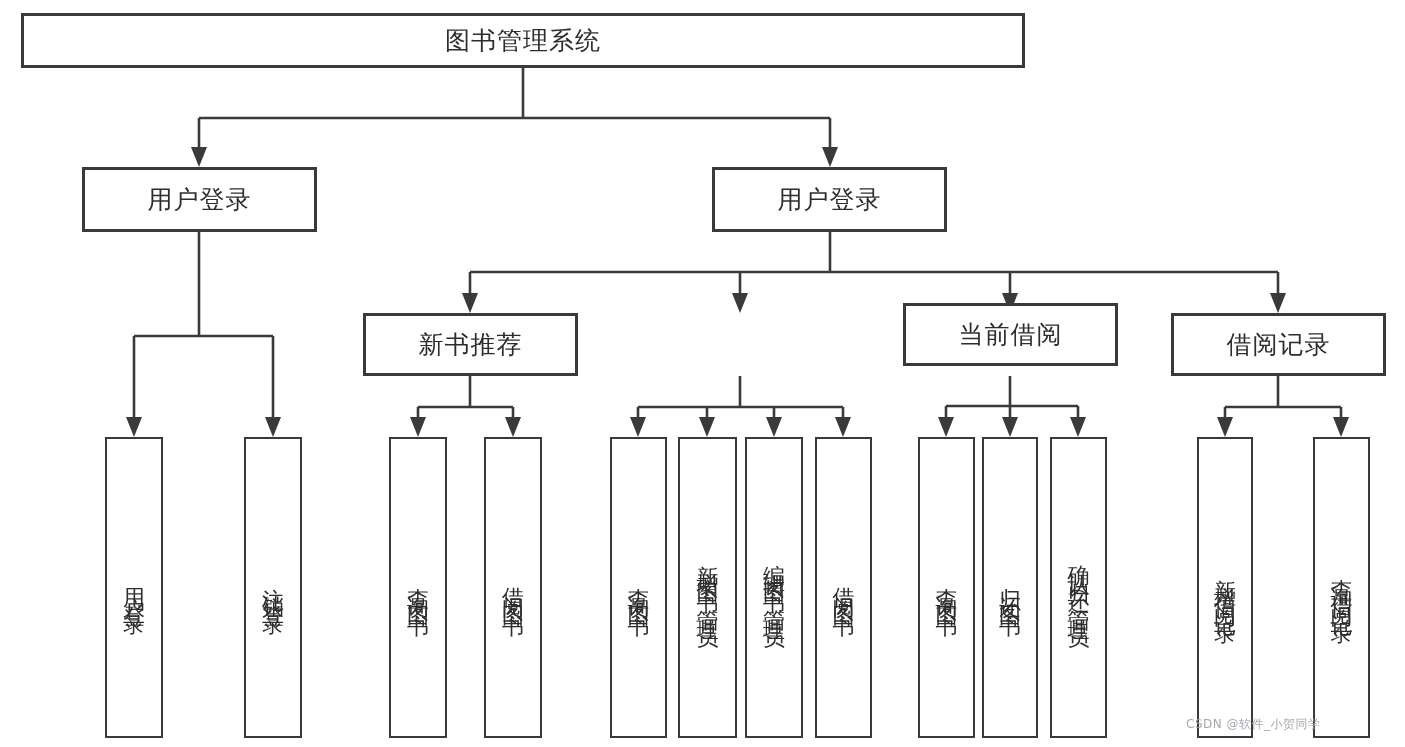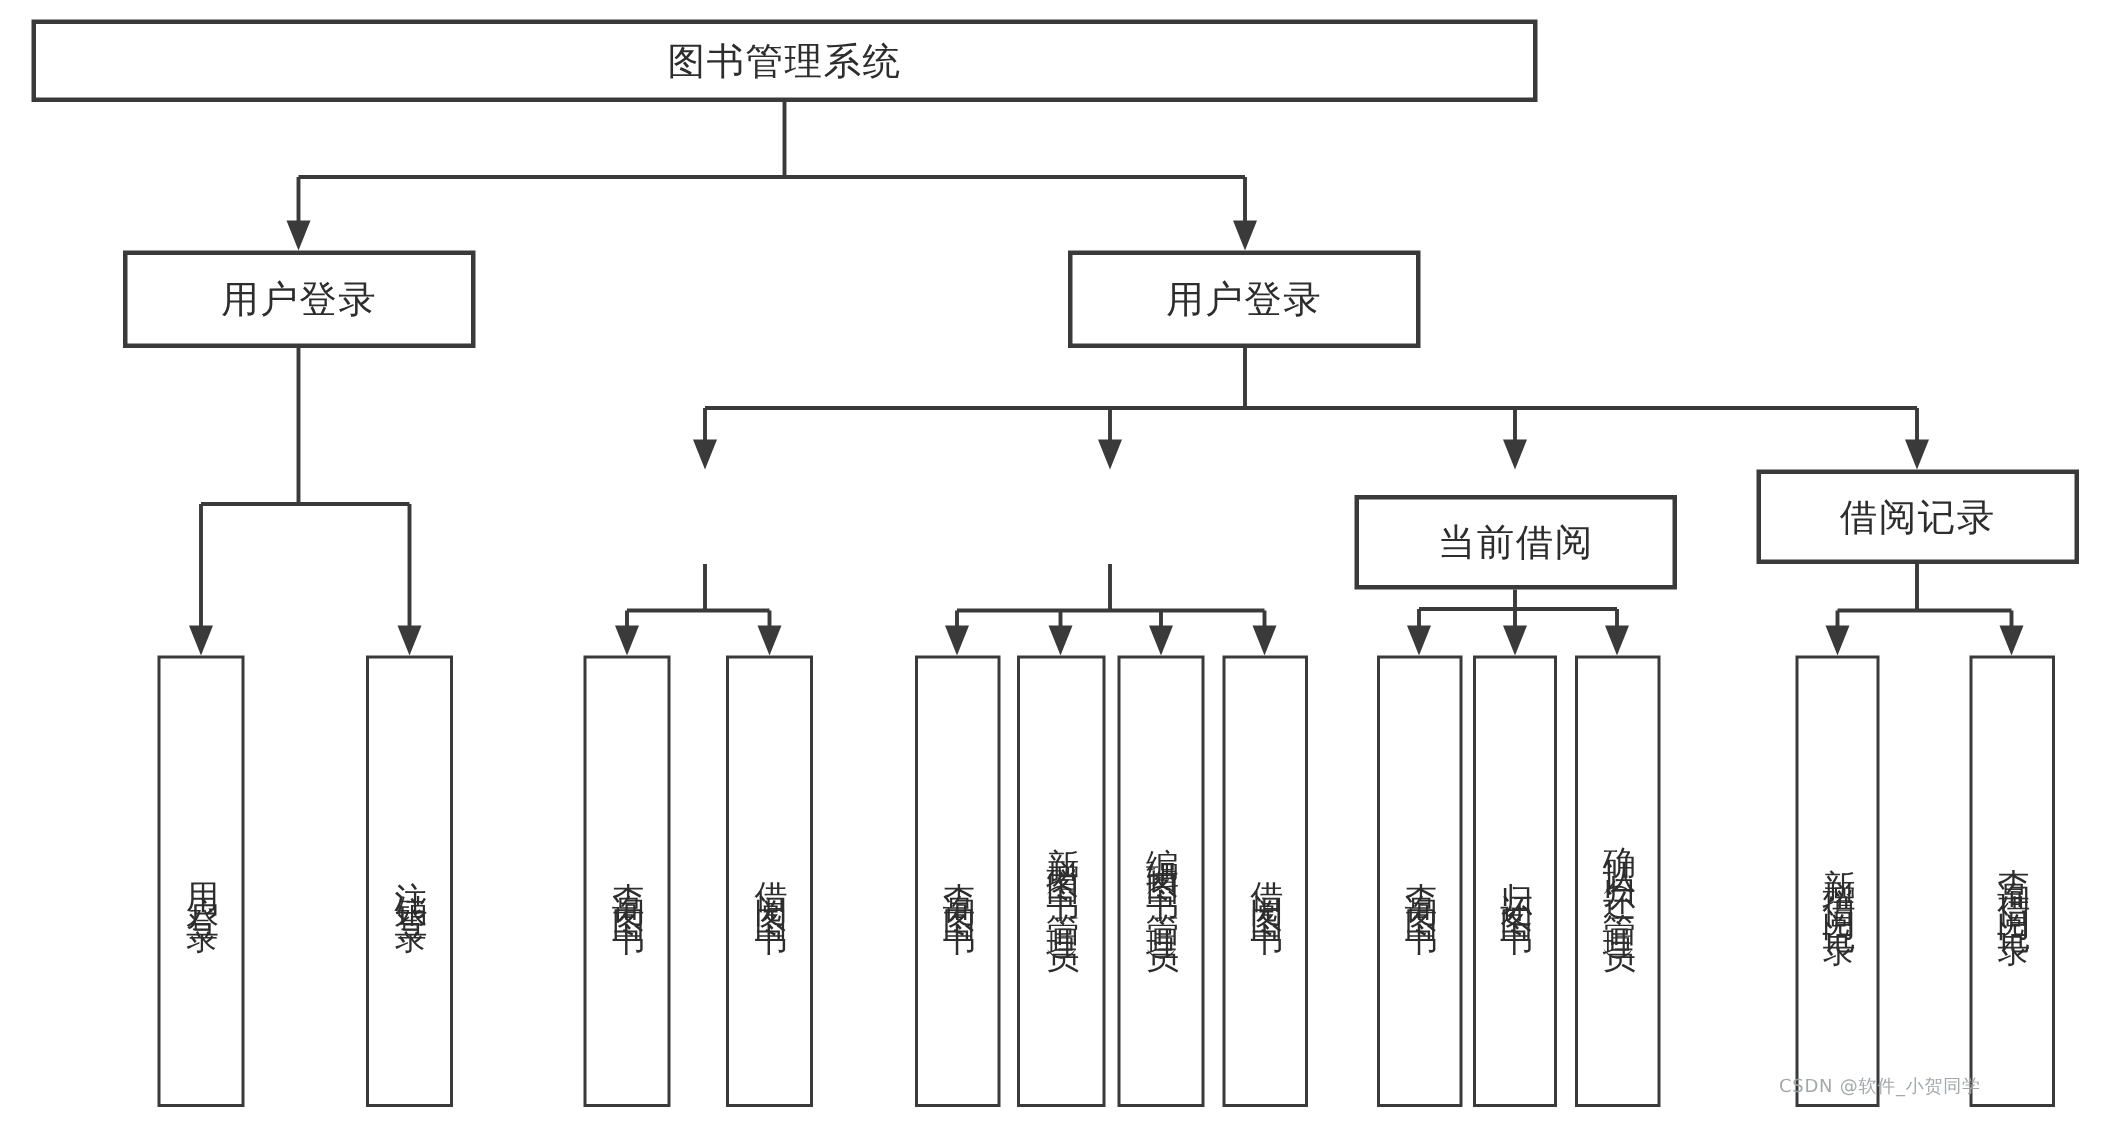--- a/index.html
+++ b/index.html
@@ -55,21 +55,24 @@
     <span>图书管理系统</span>
   </div>
 
   <div class="node hnode" style="left:82px;top:167px;width:235px;height:65px">
     <span>用户登录</span>
   </div>
   <div class="node hnode" style="left:712px;top:167px;width:235px;height:65px">
     <span>用户登录</span>
   </div>
 
-  <div class="node hnode" style="left:903px;top:330px;width:215px;height:63px">
+  <div class="node hnode" style="left:363px;top:313px;width:215px;height:63px">
+    <span>新书推荐</span>
+  </div>
+  <div class="node hnode" style="left:903px;top:303px;width:215px;height:63px">
     <span>当前借阅</span>
   </div>
   <div class="node hnode" style="left:1171px;top:313px;width:215px;height:63px">
     <span>借阅记录</span>
   </div>
 
   <div class="node leaf" style="left:105px;top:437px;width:58px;height:301px">
     <span class="vtext">用户登录</span>
   </div>
   <div class="node leaf" style="left:244px;top:437px;width:58px;height:301px">

